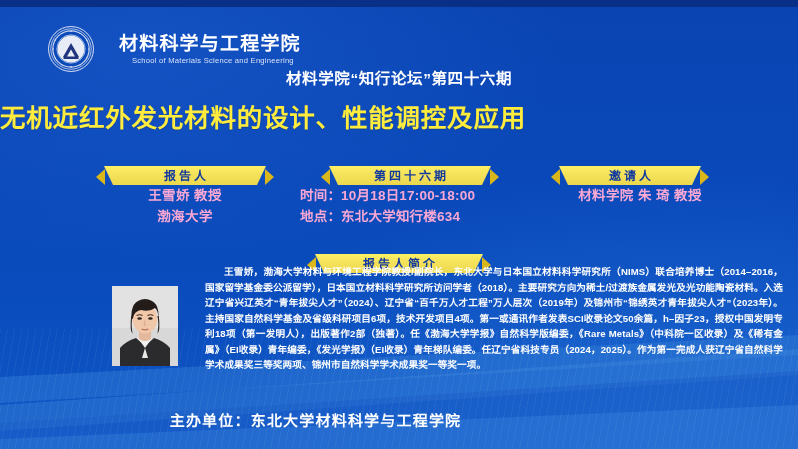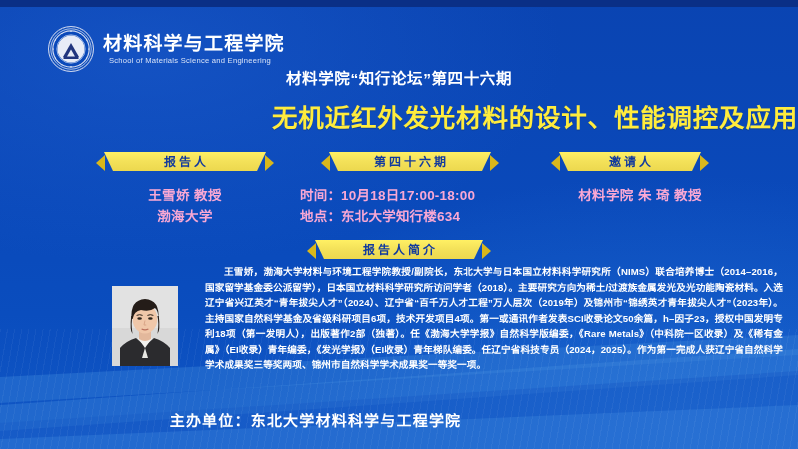--- a/index.html
+++ b/index.html
@@ -32,21 +32,21 @@
   }
   .grid-lines{
     position:absolute;left:0;bottom:0;width:798px;height:120px;z-index:1;
     background-image:repeating-linear-gradient(100deg, rgba(255,255,255,0.055) 0px, rgba(255,255,255,0.055) 1px, rgba(255,255,255,0) 1px, rgba(255,255,255,0) 7px);
     opacity:.85;
   }
   .content{position:relative;z-index:5;width:798px;height:449px;}
 
   
   .header{
-    position:absolute;left:48px;top:26px;display:flex;align-items:center;gap:9px;
+    position:absolute;left:48px;top:26px;display:flex;align-items:center;gap:25px;text-align:center;
   }
   .logo-seal{
     width:44px;height:44px;border-radius:50%;
     background:#0a49ba;
     border:1.6px solid #cdd7ef;
     position:relative;flex:0 0 auto;
     box-shadow:inset 0 0 0 3.2px #0a49ba, inset 0 0 0 4.4px #cdd7ef;
   }
   .logo-seal .inner{
     position:absolute;left:50%;top:50%;transform:translate(-50%,-50%);
@@ -79,29 +79,29 @@
     padding-left:6px;
   }
 
   
   .subtitle{
     position:absolute;left:0;top:66px;width:798px;text-align:center;
     color:#ffffff;font-size:15.5px;font-weight:bold;letter-spacing:.6px;
     white-space:nowrap;
   }
   .maintitle{
-    position:absolute;left:0;top:97px;width:798px;text-align:right;
+    position:absolute;left:0;top:97px;width:798px;text-align:left;
     color:#ffec3d;font-size:25.5px;font-weight:bold;letter-spacing:.8px;
     white-space:nowrap;
     text-shadow:0 1px 0 rgba(0,0,0,.18);
   }
 
   
   .ribbon{
-    position:absolute;height:19px;
+    position:absolute;height:19px;margin-top:14px;
   }
   .ribbon .tail-l,.ribbon .tail-r{
     position:absolute;top:2.5px;width:0;height:0;
   }
   .ribbon .tail-l{
     left:0;border-top:8px solid transparent;border-bottom:8px solid transparent;
     border-right:9px solid #d9b71b;
   }
   .ribbon .tail-r{
     right:0;border-top:8px solid transparent;border-bottom:8px solid transparent;

